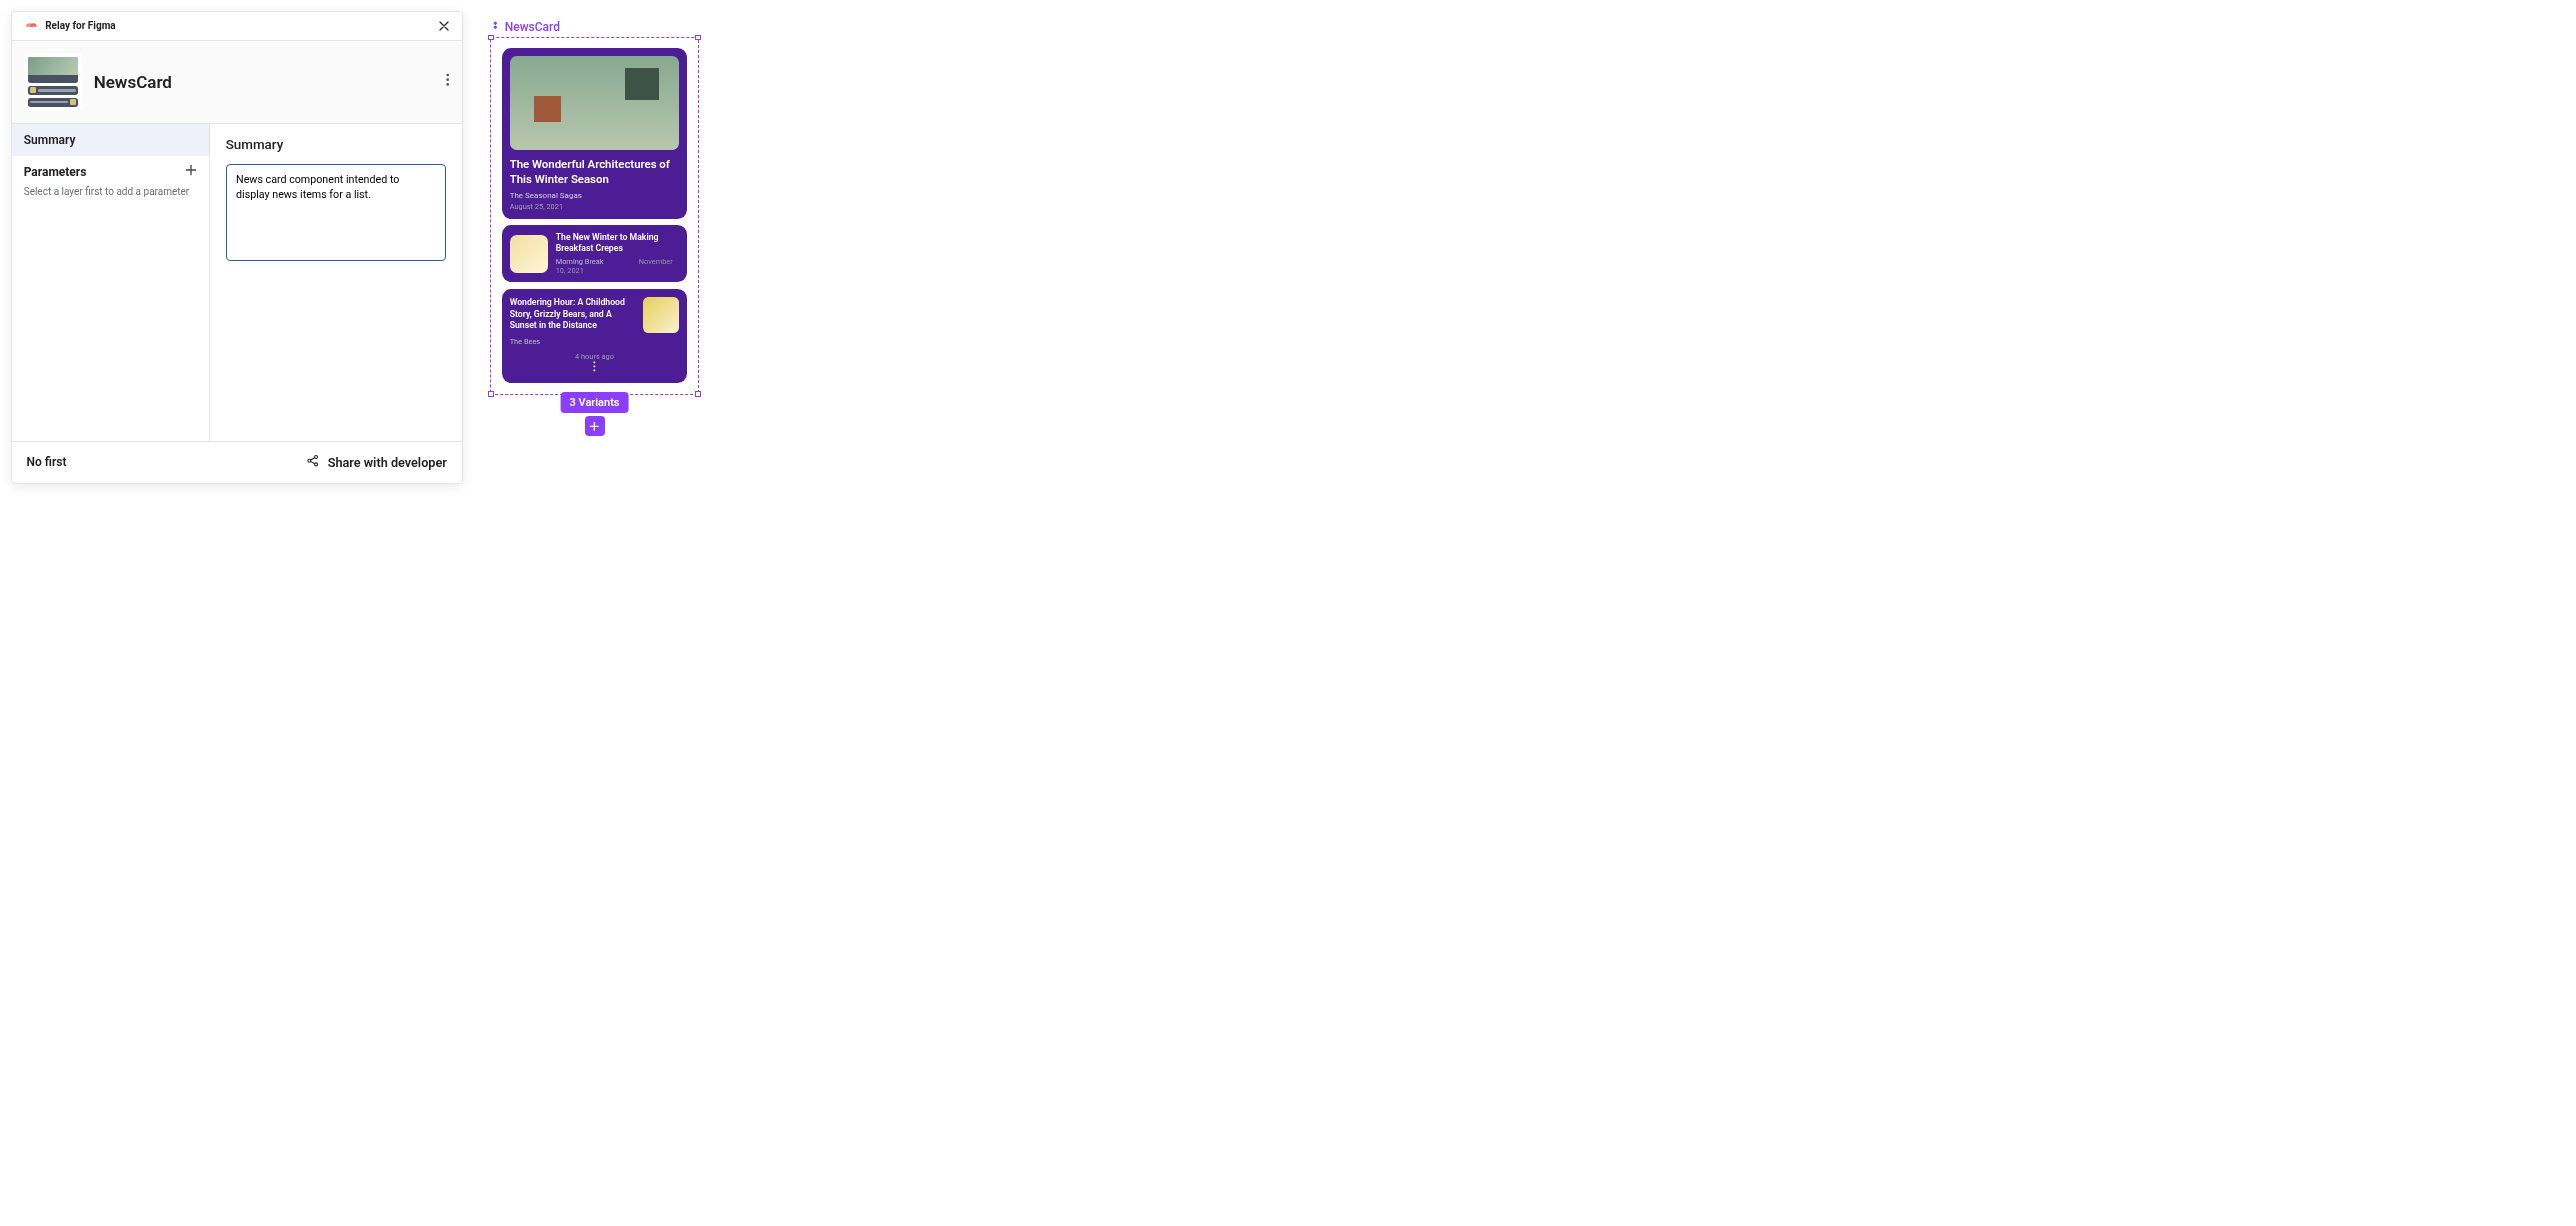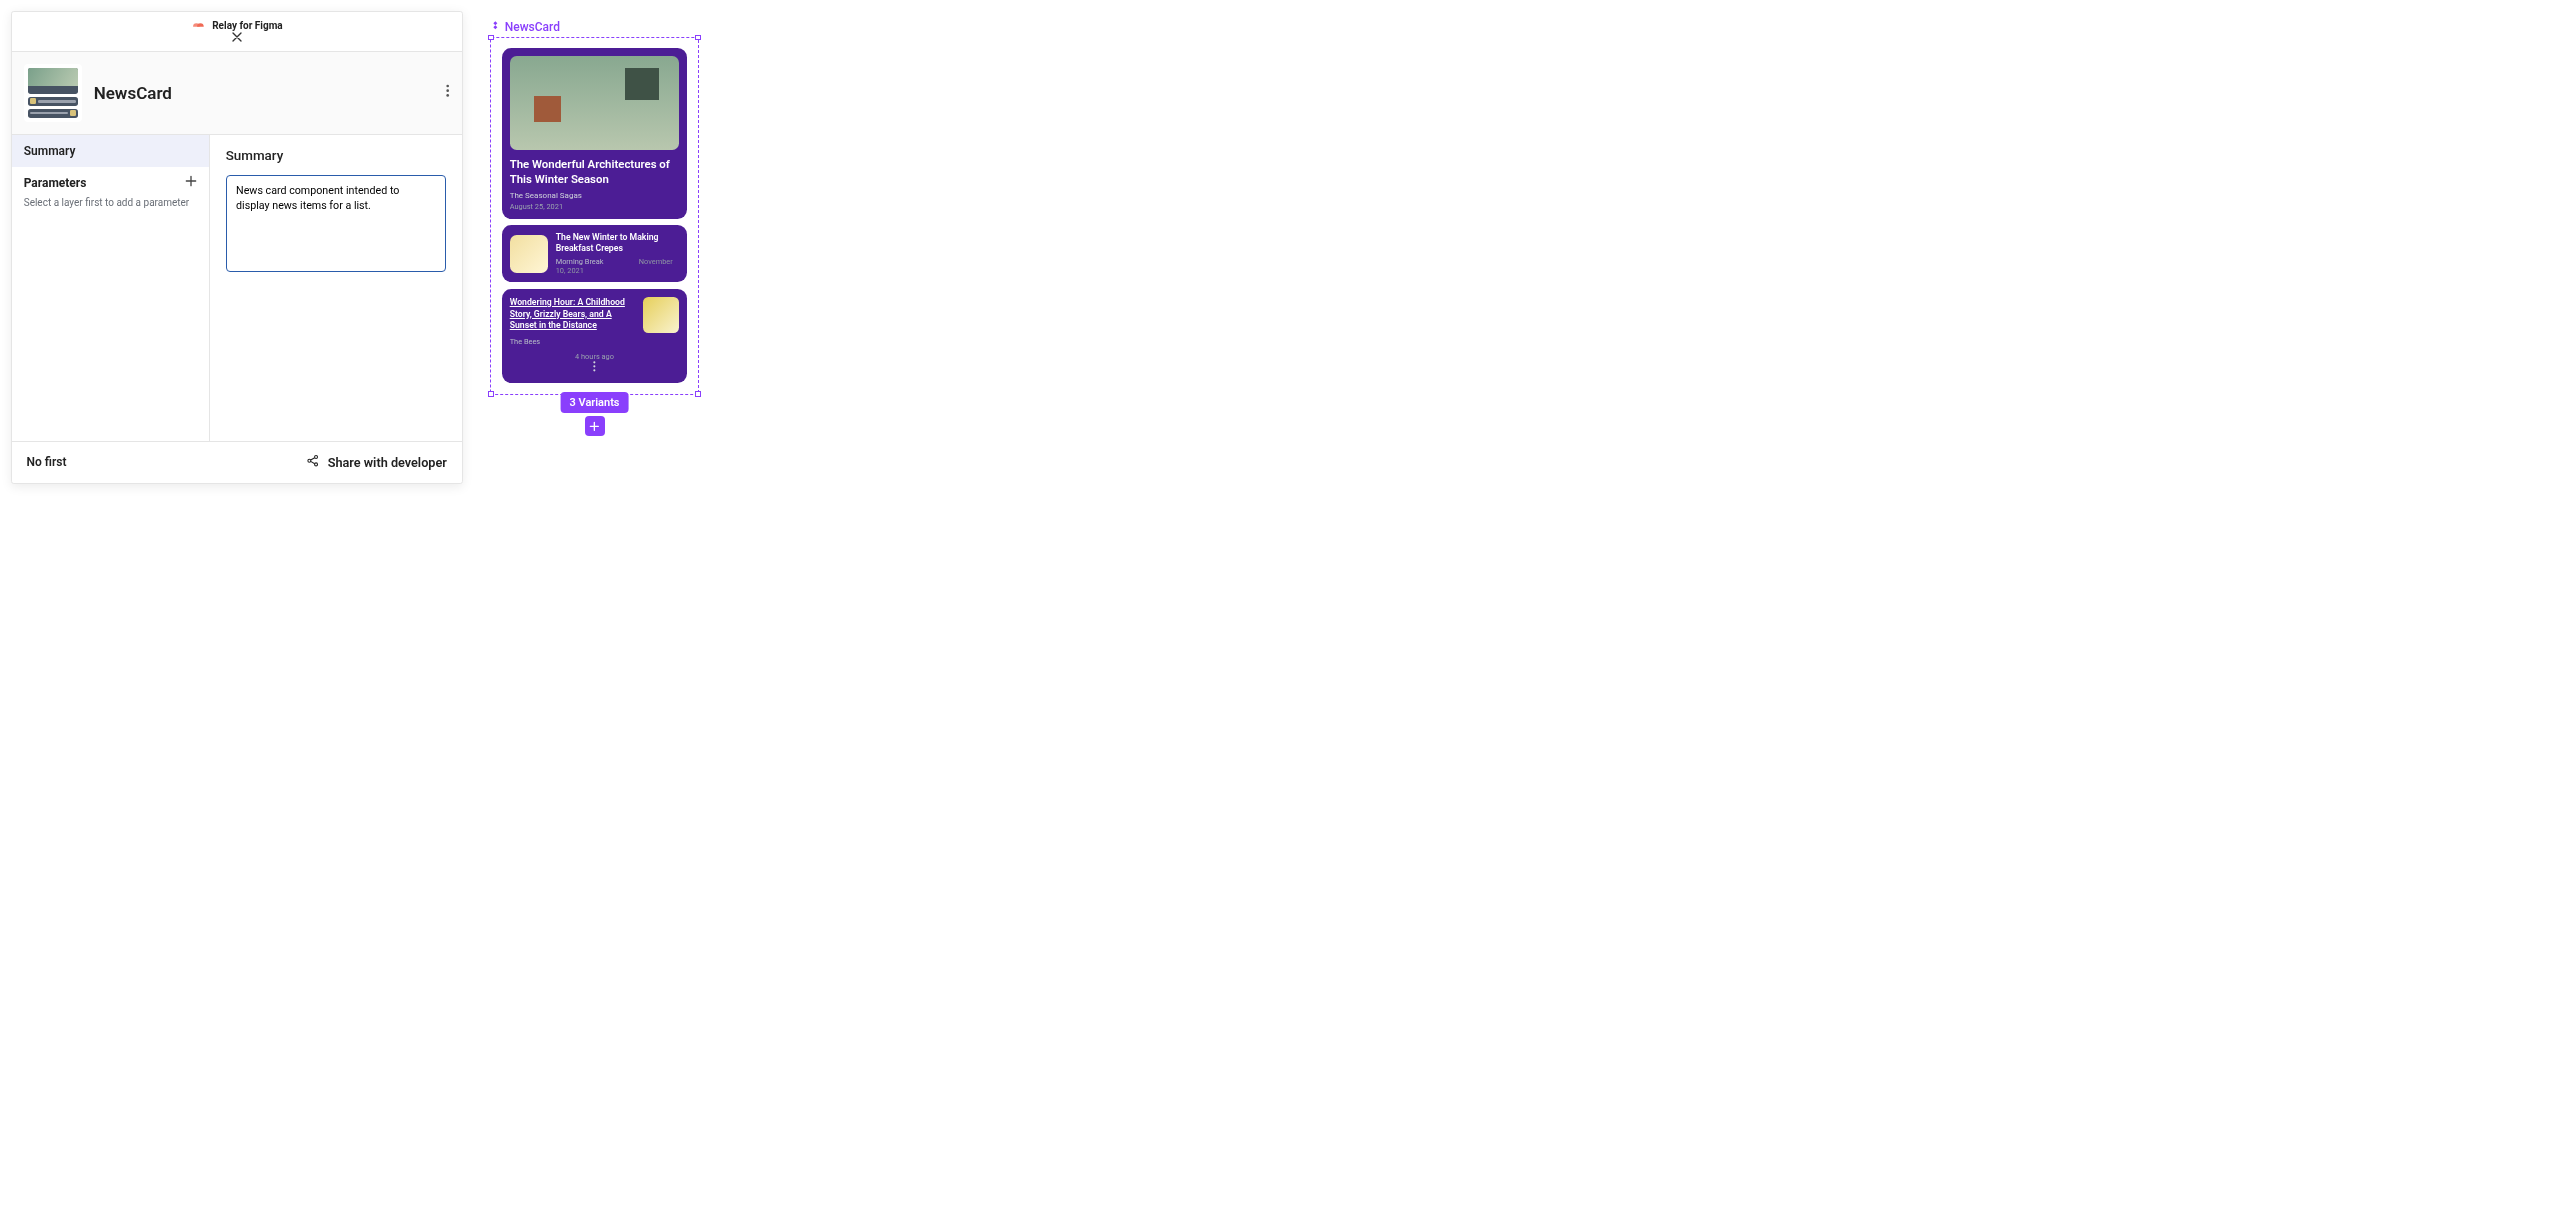--- a/index.html
+++ b/index.html
@@ -20,25 +20,23 @@
   height: 473px;
   background: #fff;
   border: 0.7px solid #e5e5e5;
   border-radius: 2.7px;
   box-shadow: 0 2.7px 10.7px rgba(0,0,0,0.08);
   display: flex;
   flex-direction: column;
 }
 .panel-header {
   display: flex;
-  align-items: center;
   justify-content: space-between;
   padding: 8px 12px;
   border-bottom: 0.7px solid #e5e5e5;
-  flex-direction: column;
 }
 .panel-header .title-wrap {
   display: flex;
   align-items: center;
   gap: 6.7px;
 }
 .panel-header .plugin-icon svg { display:block; }
 .panel-header .plugin-name {
   font-size: 10px;
   font-weight: 700;
@@ -174,21 +172,21 @@
 .card .author { font-size:8px; color:#cfd4da; margin-top:4px; }
 .card .date { font-size:7.4px; color:#9aa3af; margin-top:2px; }
 
 .card2 { display:flex; align-items:center; gap:8px; padding:6.7px 8px; }
 .card2 .thumb2 { width:38px; height:38px; border-radius:6.7px; background:linear-gradient(135deg,#f2dfa0,#fff6d6); flex-shrink:0; }
 .card2 .t2 { font-size:8.7px; font-weight:600; line-height:1.3; }
 .card2 .meta2 { font-size:7.4px; color:#b8bec8; margin-top:2.7px; }
 .card2 .meta2 span:last-child { color:#8f97a3; margin-left:5.4px;padding-left:28px; }
 
 .card3 { padding:8px; }
-.card3 .row3 { display:flex; gap:6.7px;text-decoration:underline; }
+.card3 .row3 { display:flex; gap:6.7px; }
 .card3 .t3 { font-size:8.7px; font-weight:600; line-height:1.35; flex:1; }
 .card3 .thumb3 { width:36px; height:36px; border-radius:5.4px; background:linear-gradient(135deg,#e6cf5a,#f9f3cf); }
 .card3 .author3 { font-size:7.4px; color:#b8bec8; margin-top:4px; }
 .card3 .footer3 { display:flex; align-items:center; justify-content:space-between; margin-top:6.7px;flex-direction:column; }
 .card3 .ago { font-size:7.4px; color:#9aa3af; }
 .card3 .menu3 { color:#cfd4da; }
 
 .pink-dot {
   position:absolute; width:5.4px; height:5.4px; border-radius:50%;
   background:#fff; border:1.3px solid #ff4fa2;

